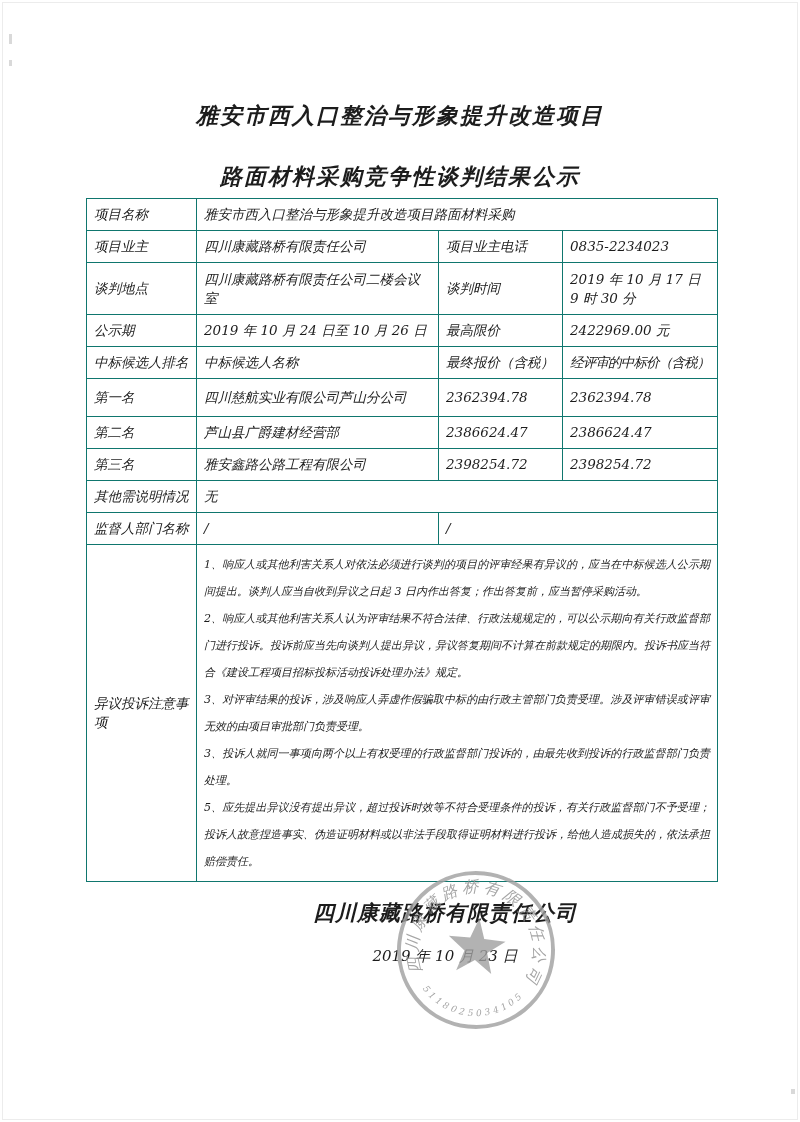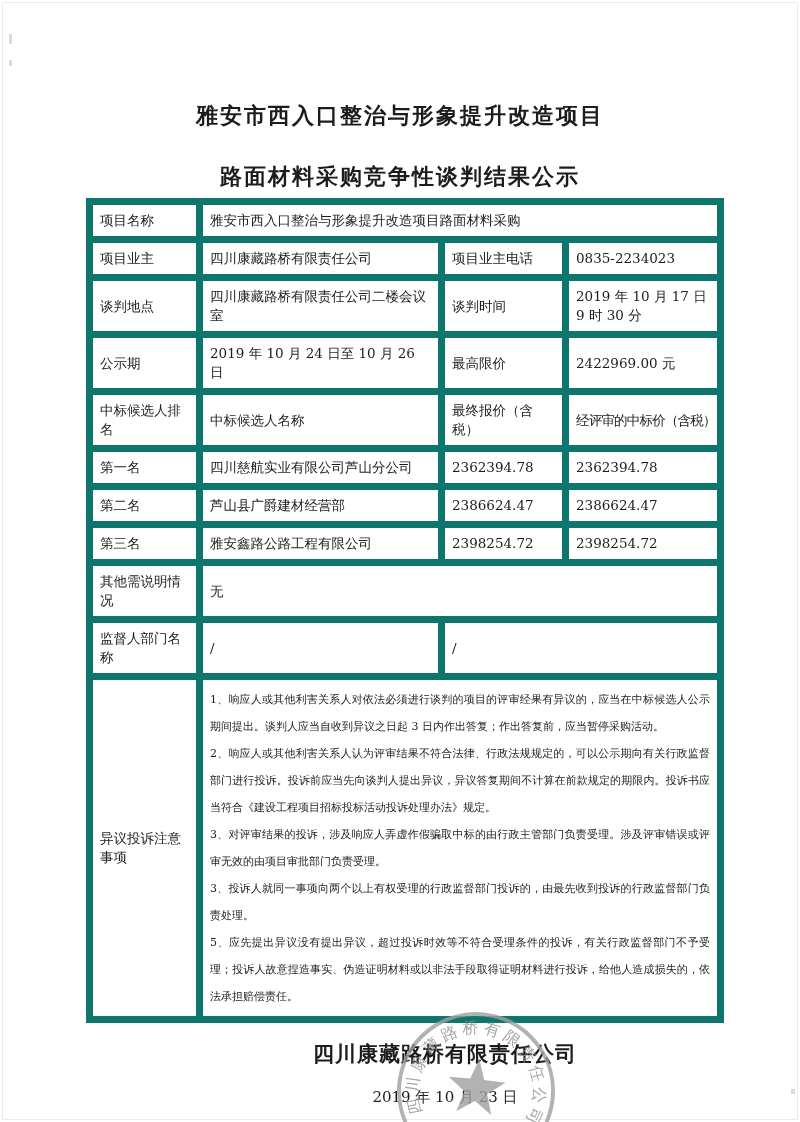--- a/index.html
+++ b/index.html
@@ -1,34 +1,34 @@
 <!DOCTYPE html>
 <html lang="zh"><head>
 <meta charset="utf-8">
 <style>
   html,body{margin:0;padding:0;}
   body{
     width:800px;height:1122px;overflow:hidden;background:#ffffff;
     font-family:"DejaVu Serif","Liberation Serif",serif;color:#1c1c1c;
   }
-  .page{position:relative;width:800px;height:1122px;background:#fff;}
+  .page{position:relative;width:800px;height:1122px;background:#fff;font-style:italic;}
   .scan-frame{position:absolute;inset:2px;border:1px solid #ececec;pointer-events:none;}
   .speck{position:absolute;background:#b9b9b9;opacity:.55;}
 
   
   .titles{padding-top:100px;text-align:center;}
   .title-line{font-size:22px;font-weight:bold;line-height:30px;letter-spacing:2px;}
   .title-line + .title-line{margin-top:31px;}
 
   
   table.notice{
     width:631px;margin:7px 0 0 86px;border-collapse:collapse;table-layout:fixed;
   }
   table.notice td{
-    border:7px solid #0f766e;font-size:13.5px;line-height:19px;
+    border:1px solid #0f766e;font-size:13.5px;line-height:19px;
     padding:6px 7px;vertical-align:middle;word-break:break-all;
   }
   td.lbl{padding-left:8px;}
   tr.h30{height:30px}tr.h29{height:31px}tr.h52{height:52px}tr.h31{height:38px}tr.h28{height:28px}
   .tight{letter-spacing:-0.8px;white-space:nowrap;}
   .obj-cell{padding:5px 10px 8px 10px;vertical-align:top;}
   .obj-cell p{margin:0;font-size:11px;line-height:27px;text-align:justify;}
 
   
   .signature-wrap{position:relative;margin-top:16px;width:800px;padding-left:90px;

